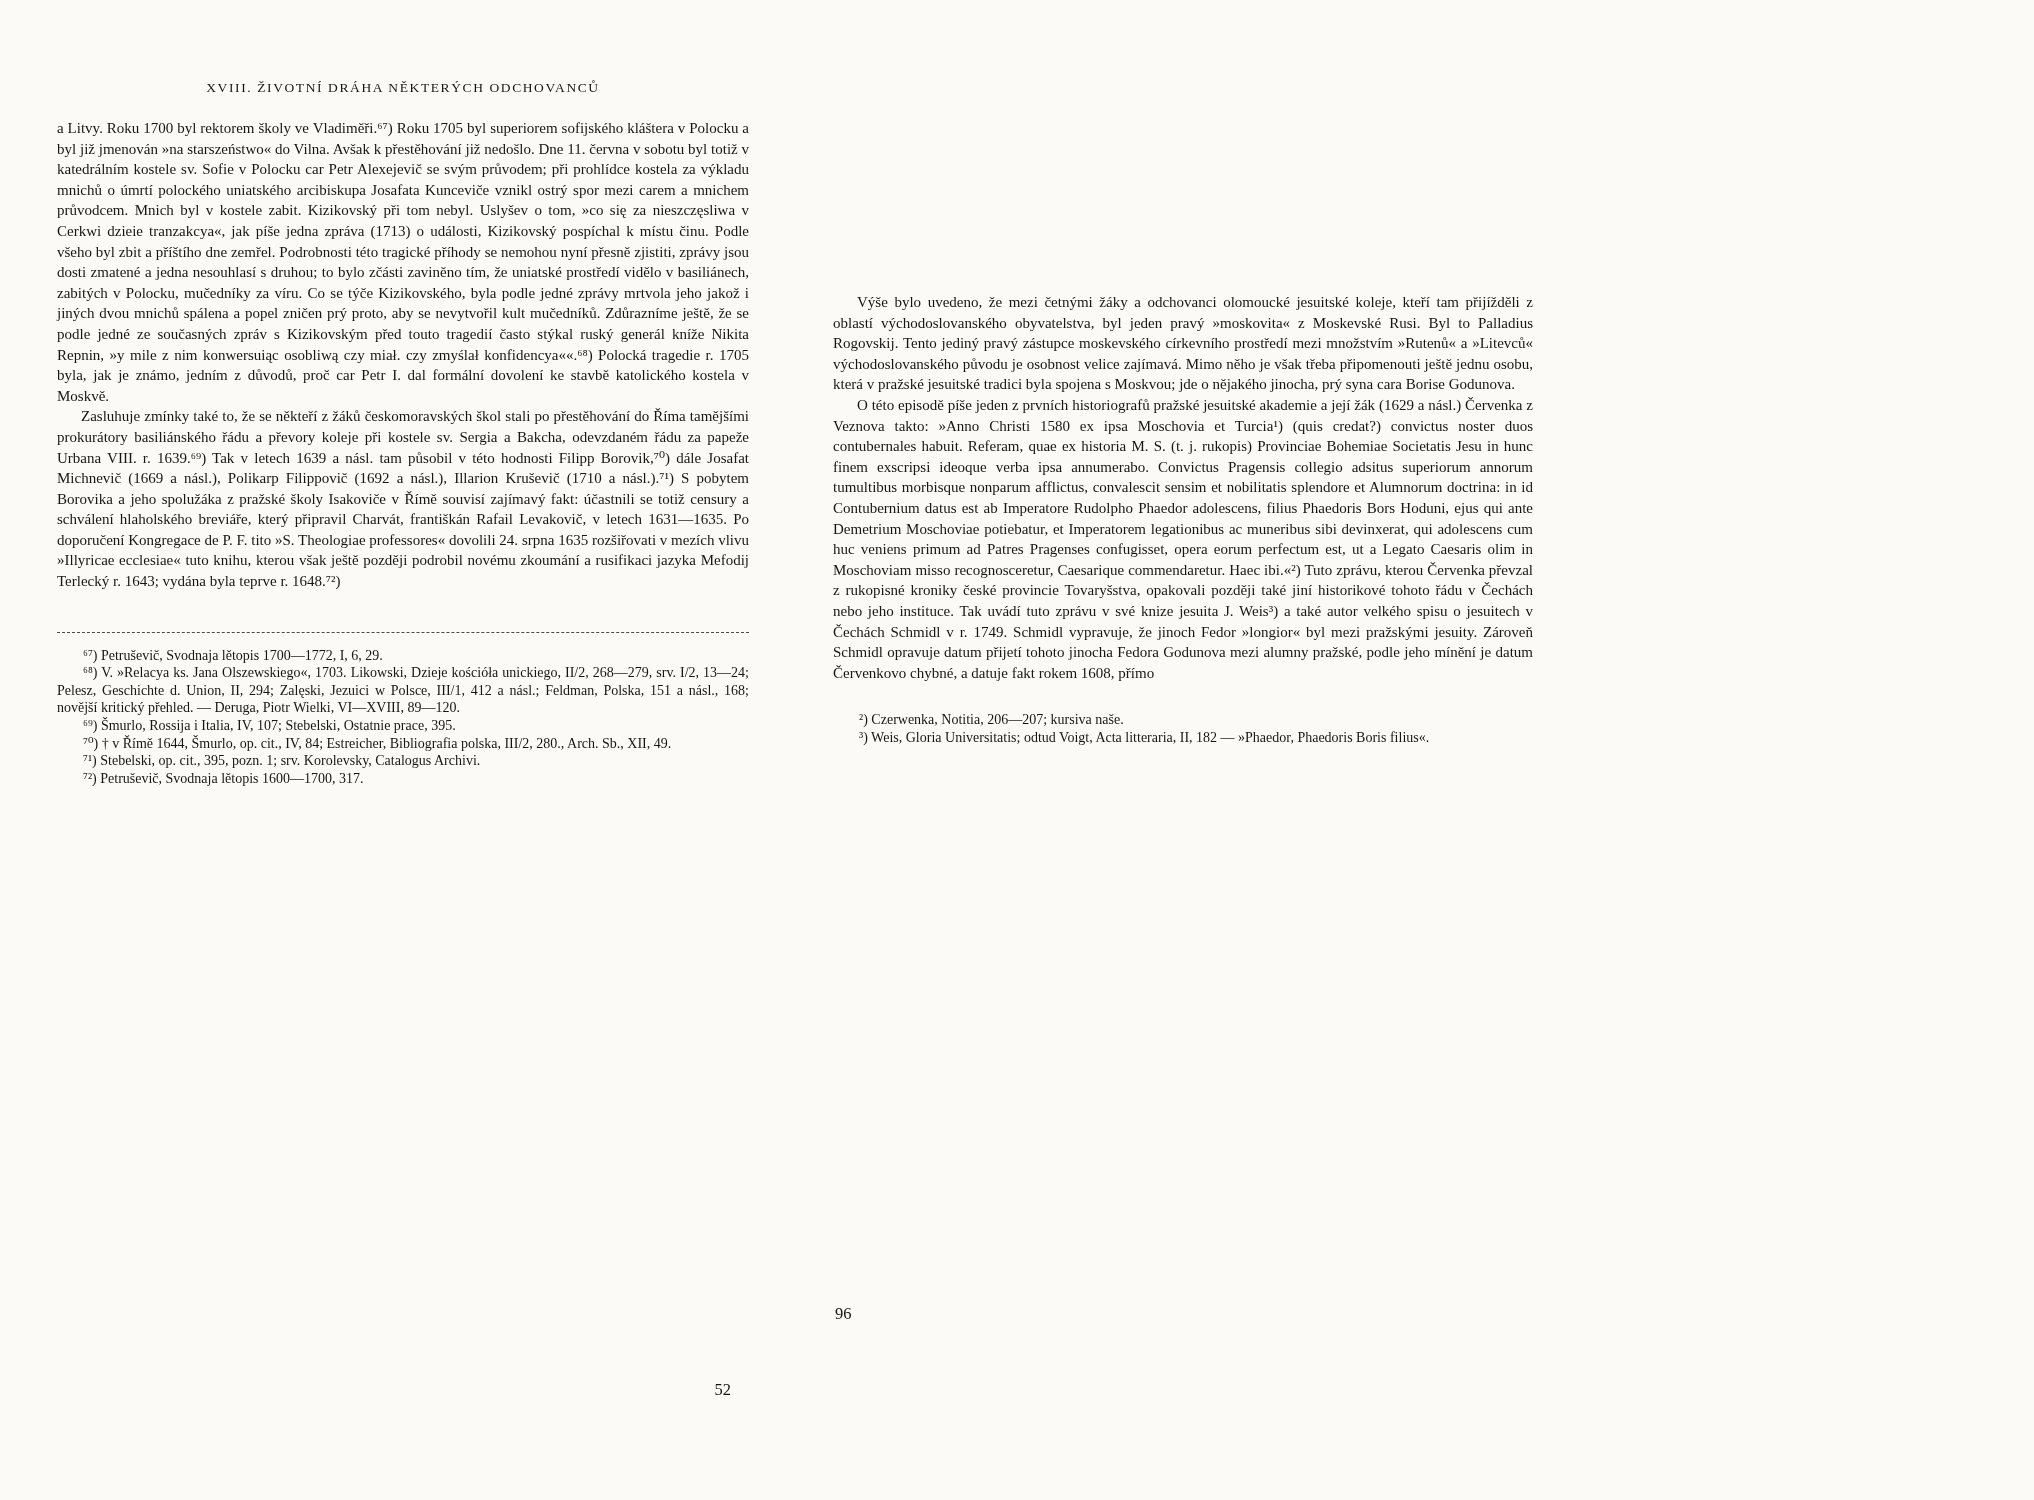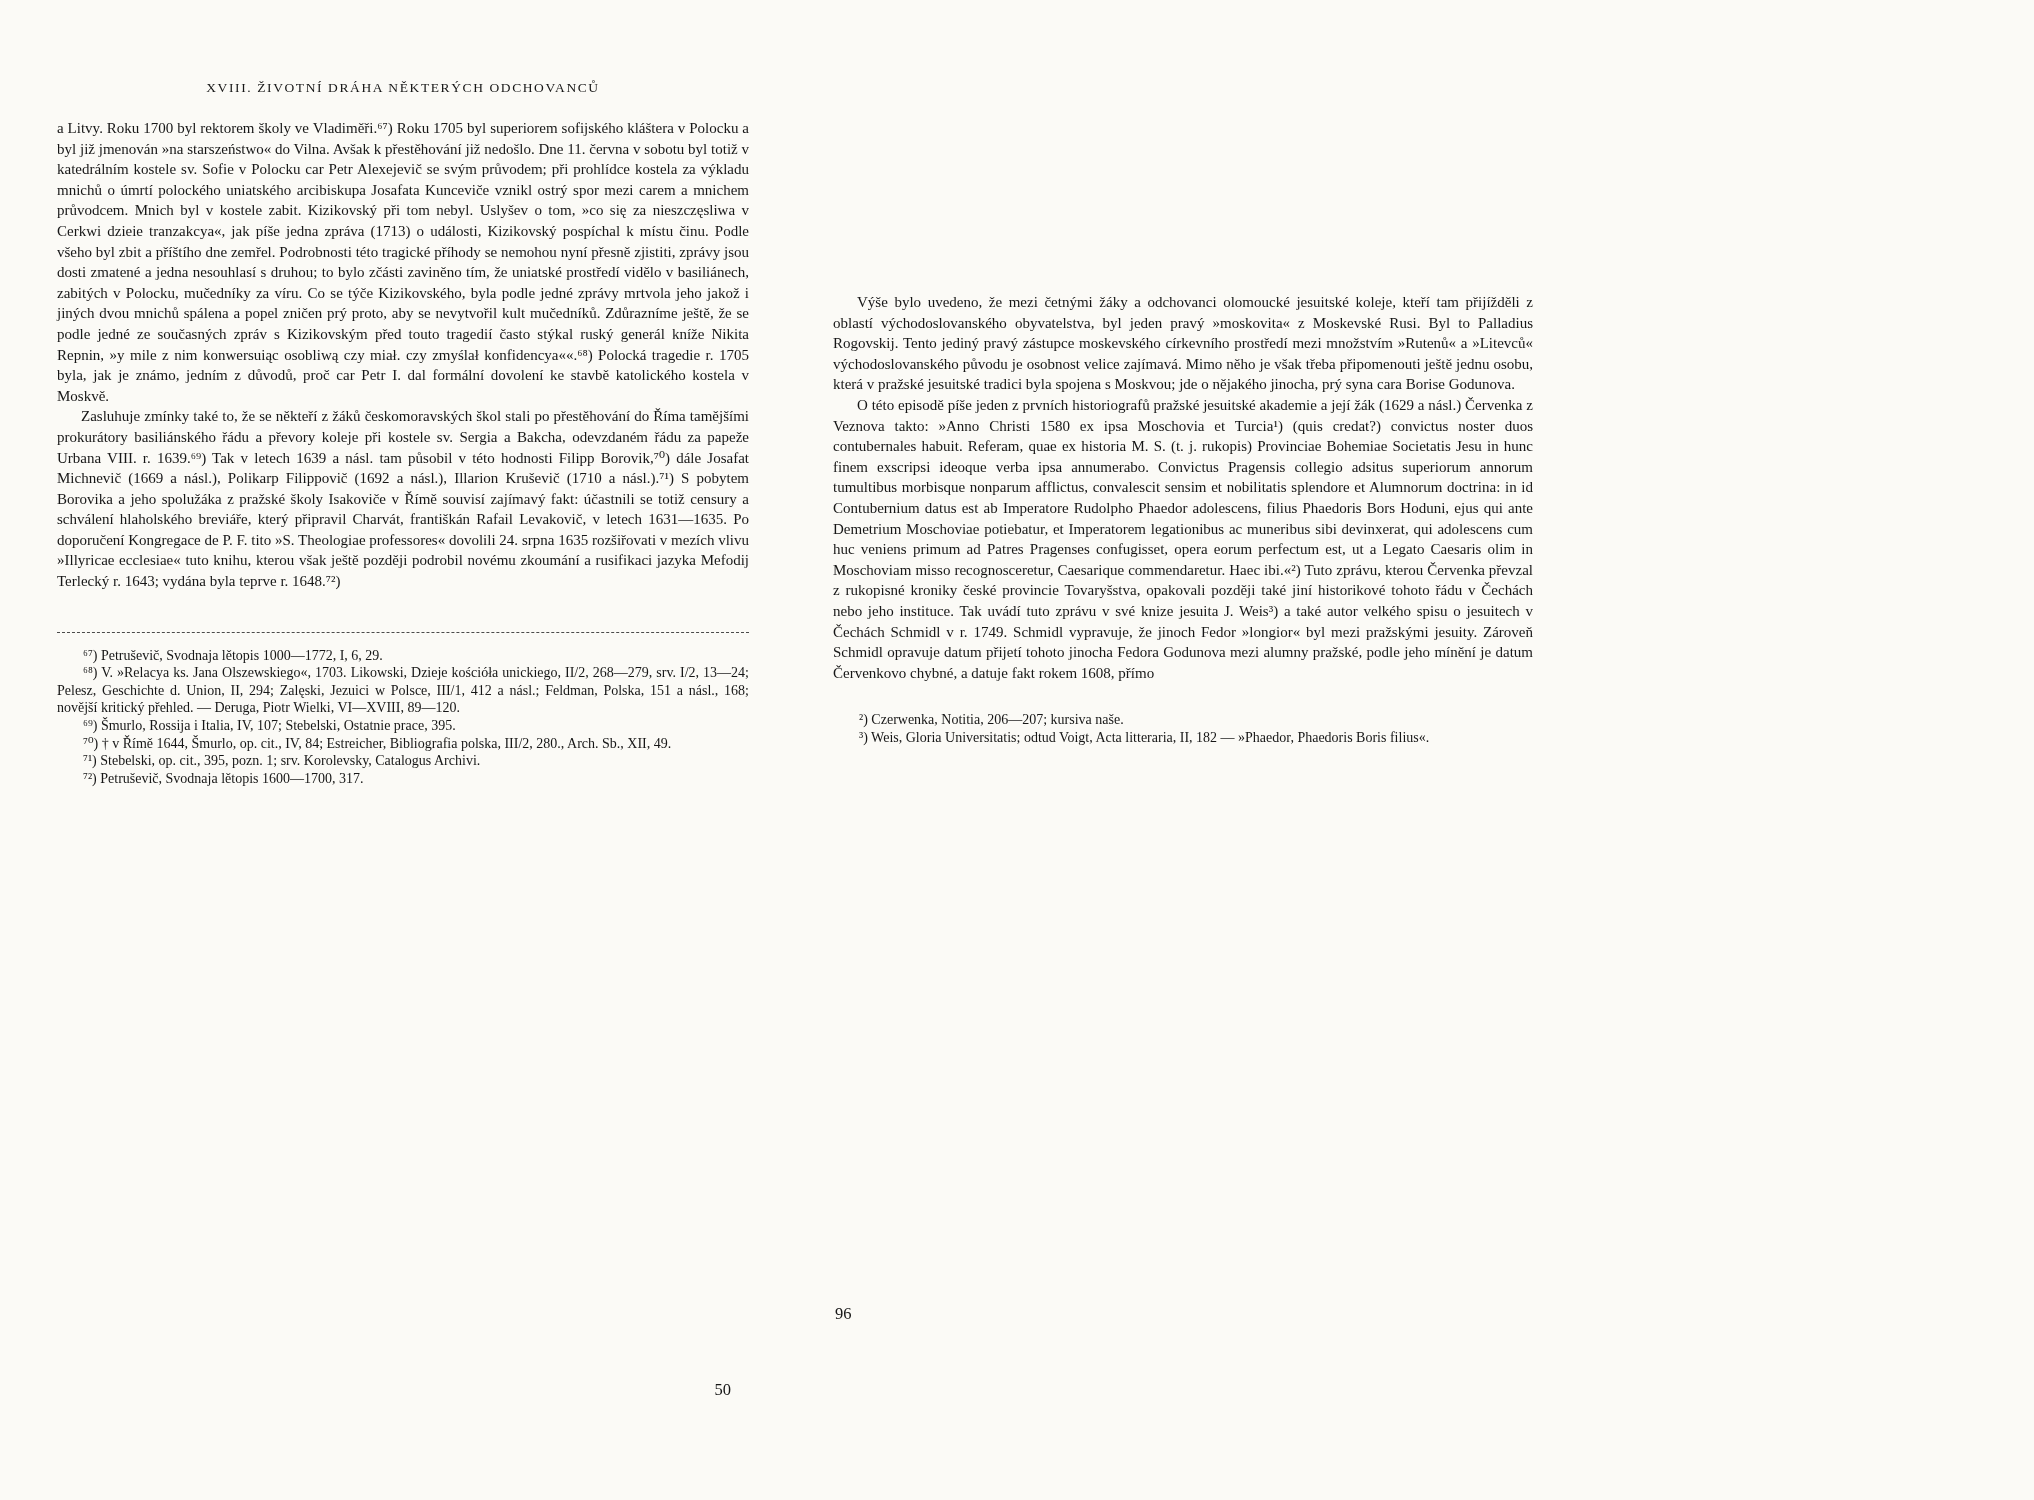--- a/index.html
+++ b/index.html
@@ -97,29 +97,29 @@
     <div class="running-header">XVIII. ŽIVOTNÍ DRÁHA NĚKTERÝCH ODCHOVANCŮ</div>
 
     <div class="body-text">
       <p class="para">a Litvy. Roku 1700 byl rektorem školy ve Vladiměři.⁶⁷) Roku 1705 byl superiorem sofijského kláštera v Polocku a byl již jmenován »na starszeństwo« do Vilna. Avšak k přestěhování již nedošlo. Dne 11. června v sobotu byl totiž v katedrálním kostele sv. Sofie v Polocku car Petr Alexejevič se svým průvodem; při prohlídce kostela za výkladu mnichů o úmrtí polockého uniatského arcibiskupa Josafata Kunceviče vznikl ostrý spor mezi carem a mnichem průvodcem. Mnich byl v kostele zabit. Kizikovský při tom nebyl. Uslyšev o tom, »co się za nieszczęsliwa v Cerkwi dzieie tranzakcya«, jak píše jedna zpráva (1713) o události, Kizikovský pospíchal k místu činu. Podle všeho byl zbit a příštího dne zemřel. Podrobnosti této tragické příhody se nemohou nyní přesně zjistiti, zprávy jsou dosti zmatené a jedna nesouhlasí s druhou; to bylo zčásti zaviněno tím, že uniatské prostředí vidělo v basiliánech, zabitých v Polocku, mučedníky za víru. Co se týče Kizikovského, byla podle jedné zprávy mrtvola jeho jakož i jiných dvou mnichů spálena a popel zničen prý proto, aby se nevytvořil kult mučedníků. Zdůrazníme ještě, že se podle jedné ze současných zpráv s Kizikovským před touto tragedií často stýkal ruský generál kníže Nikita Repnin, »y mile z nim konwersuiąc osobliwą czy miał. czy zmyślał konfidencya««.⁶⁸) Polocká tragedie r. 1705 byla, jak je známo, jedním z důvodů, proč car Petr I. dal formální dovolení ke stavbě katolického kostela v Moskvě.</p>
       <p class="para indent">Zasluhuje zmínky také to, že se někteří z žáků českomoravských škol stali po přestěhování do Říma tamějšími prokurátory basiliánského řádu a převory koleje při kostele sv. Sergia a Bakcha, odevzdaném řádu za papeže Urbana VIII. r. 1639.⁶⁹) Tak v letech 1639 a násl. tam působil v této hodnosti Filipp Borovik,⁷⁰) dále Josafat Michnevič (1669 a násl.), Polikarp Filippovič (1692 a násl.), Illarion Kruševič (1710 a násl.).⁷¹) S pobytem Borovika a jeho spolužáka z pražské školy Isakoviče v Římě souvisí zajímavý fakt: účastnili se totiž censury a schválení hlaholského breviáře, který připravil Charvát, františkán Rafail Levakovič, v letech 1631—1635. Po doporučení Kongregace de P. F. tito »S. Theologiae professores« dovolili 24. srpna 1635 rozšiřovati v mezích vlivu »Illyricae ecclesiae« tuto knihu, kterou však ještě později podrobil novému zkoumání a rusifikaci jazyka Mefodij Terlecký r. 1643; vydána byla teprve r. 1648.⁷²)</p>
     </div>
 
     <div class="footnote-rule"></div>
 
     <div class="footnotes">
-      <p>⁶⁷) Petruševič, Svodnaja lětopis 1000—1772, I, 6, 29.</p>
+      <p>⁶⁷) Petruševič, Svodnaja lětopis 1700—1772, I, 6, 29.</p>
       <p>⁶⁸) V. »Relacya ks. Jana Olszewskiego«, 1703. Likowski, Dzieje kościóła unickiego, II/2, 268—279, srv. I/2, 13—24; Pelesz, Geschichte d. Union, II, 294; Zalęski, Jezuici w Polsce, III/1, 412 a násl.; Feldman, Polska, 151 a násl., 168; novější kritický přehled. — Deruga, Piotr Wielki, VI—XVIII, 89—120.</p>
       <p>⁶⁹) Šmurlo, Rossija i Italia, IV, 107; Stebelski, Ostatnie prace, 395.</p>
       <p>⁷⁰) † v Římě 1644, Šmurlo, op. cit., IV, 84; Estreicher, Bibliografia polska, III/2, 280., Arch. Sb., XII, 49.</p>
       <p>⁷¹) Stebelski, op. cit., 395, pozn. 1; srv. Korolevsky, Catalogus Archivi.</p>
       <p>⁷²) Petruševič, Svodnaja lětopis 1600—1700, 317.</p>
     </div>
 
-    <div class="page-number page-number-left">50</div>
+    <div class="page-number page-number-left">52</div>
   </section>
 
   <section class="page page-right">
 
     <div class="body-text">
       <p class="para indent">Výše bylo uvedeno, že mezi četnými žáky a odchovanci olomoucké jesuitské koleje, kteří tam přijížděli z oblastí východoslovanského obyvatelstva, byl jeden pravý »moskovita« z Moskevské Rusi. Byl to Palladius Rogovskij. Tento jediný pravý zástupce moskevského církevního prostředí mezi množstvím »Rutenů« a »Litevců« východoslovanského původu je osobnost velice zajímavá. Mimo něho je však třeba připomenouti ještě jednu osobu, která v pražské jesuitské tradici byla spojena s Moskvou; jde o nějakého jinocha, prý syna cara Borise Godunova.</p>
       <p class="para indent">O této episodě píše jeden z prvních historiografů pražské jesuitské akademie a její žák (1629 a násl.) Červenka z Veznova takto: »Anno Christi 1580 ex ipsa Moschovia et Turcia¹) (quis credat?) convictus noster duos contubernales habuit. Referam, quae ex historia M. S. (t. j. rukopis) Provinciae Bohemiae Societatis Jesu in hunc finem exscripsi ideoque verba ipsa annumerabo. Convictus Pragensis collegio adsitus superiorum annorum tumultibus morbisque nonparum afflictus, convalescit sensim et nobilitatis splendore et Alumnorum doctrina: in id Contubernium datus est ab Imperatore Rudolpho Phaedor adolescens, filius Phaedoris Bors Hoduni, ejus qui ante Demetrium Moschoviae potiebatur, et Imperatorem legationibus ac muneribus sibi devinxerat, qui adolescens cum huc veniens primum ad Patres Pragenses confugisset, opera eorum perfectum est, ut a Legato Caesaris olim in Moschoviam misso recognosceretur, Caesarique commendaretur. Haec ibi.«²) Tuto zprávu, kterou Červenka převzal z rukopisné kroniky české provincie Tovaryšstva, opakovali později také jiní historikové tohoto řádu v Čechách nebo jeho instituce. Tak uvádí tuto zprávu v své knize jesuita J. Weis³) a také autor velkého spisu o jesuitech v Čechách Schmidl v r. 1749. Schmidl vypravuje, že jinoch Fedor »longior« byl mezi pražskými jesuity. Zároveň Schmidl opravuje datum přijetí tohoto jinocha Fedora Godunova mezi alumny pražské, podle jeho mínění je datum Červenkovo chybné, a datuje fakt rokem 1608, přímo</p>
     </div>
 
     <div class="footnotes">

